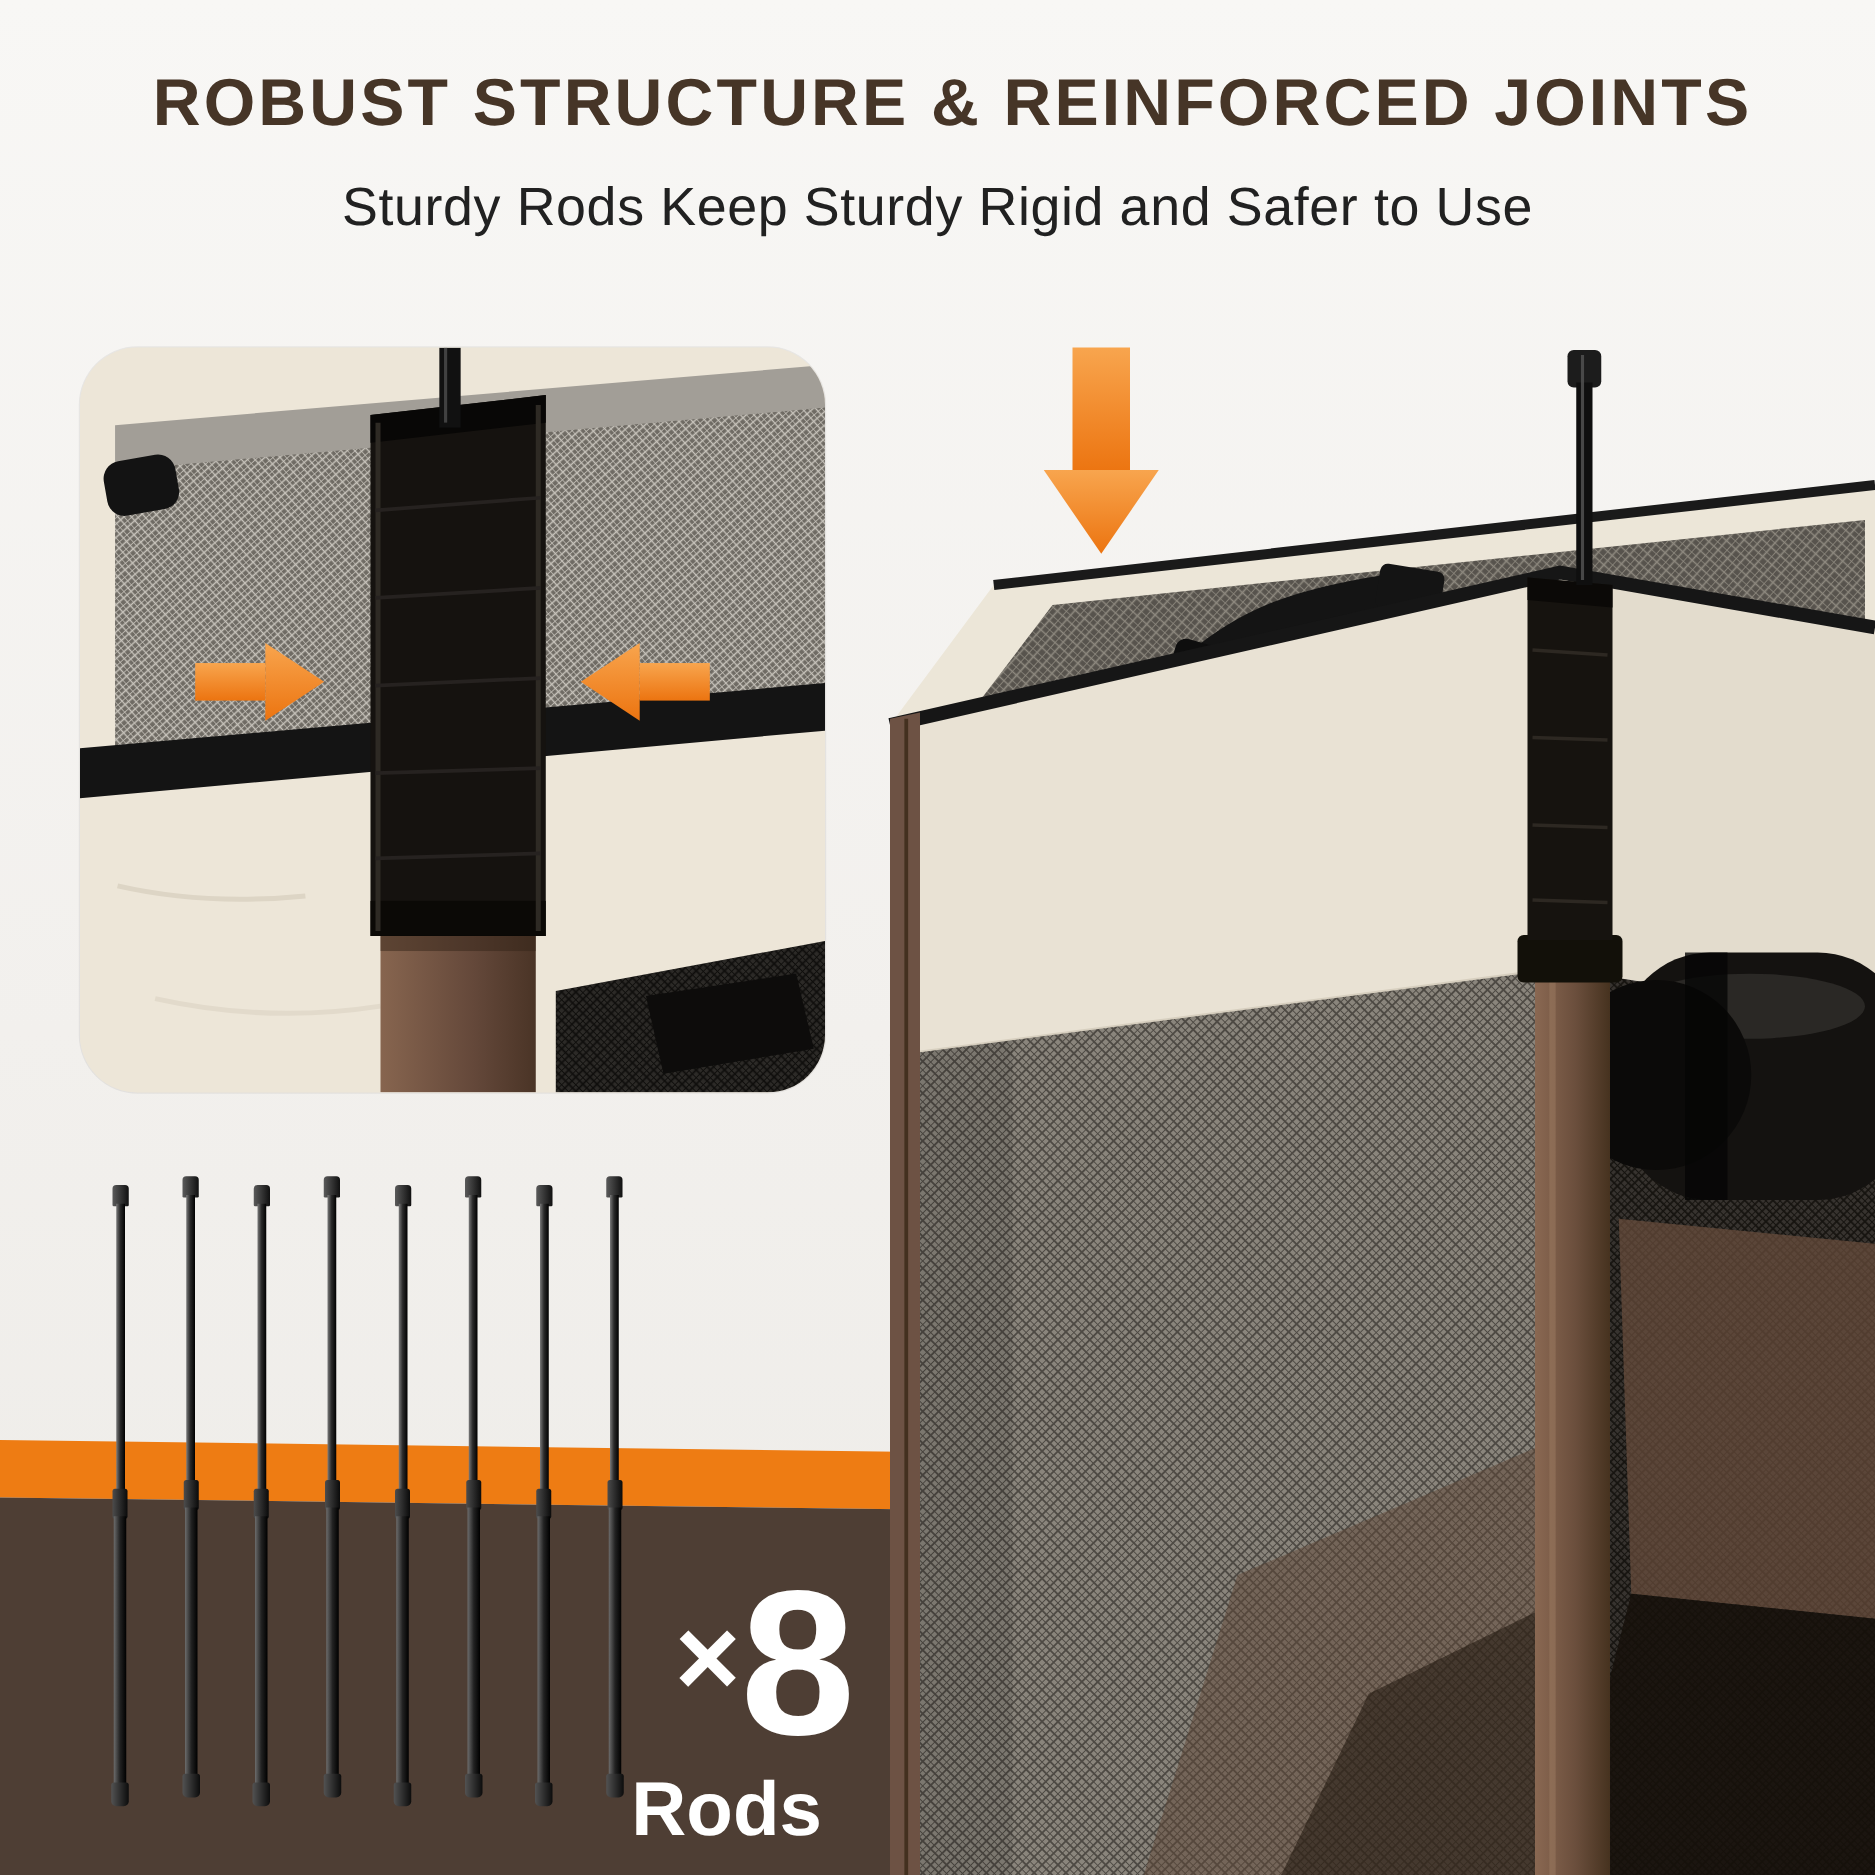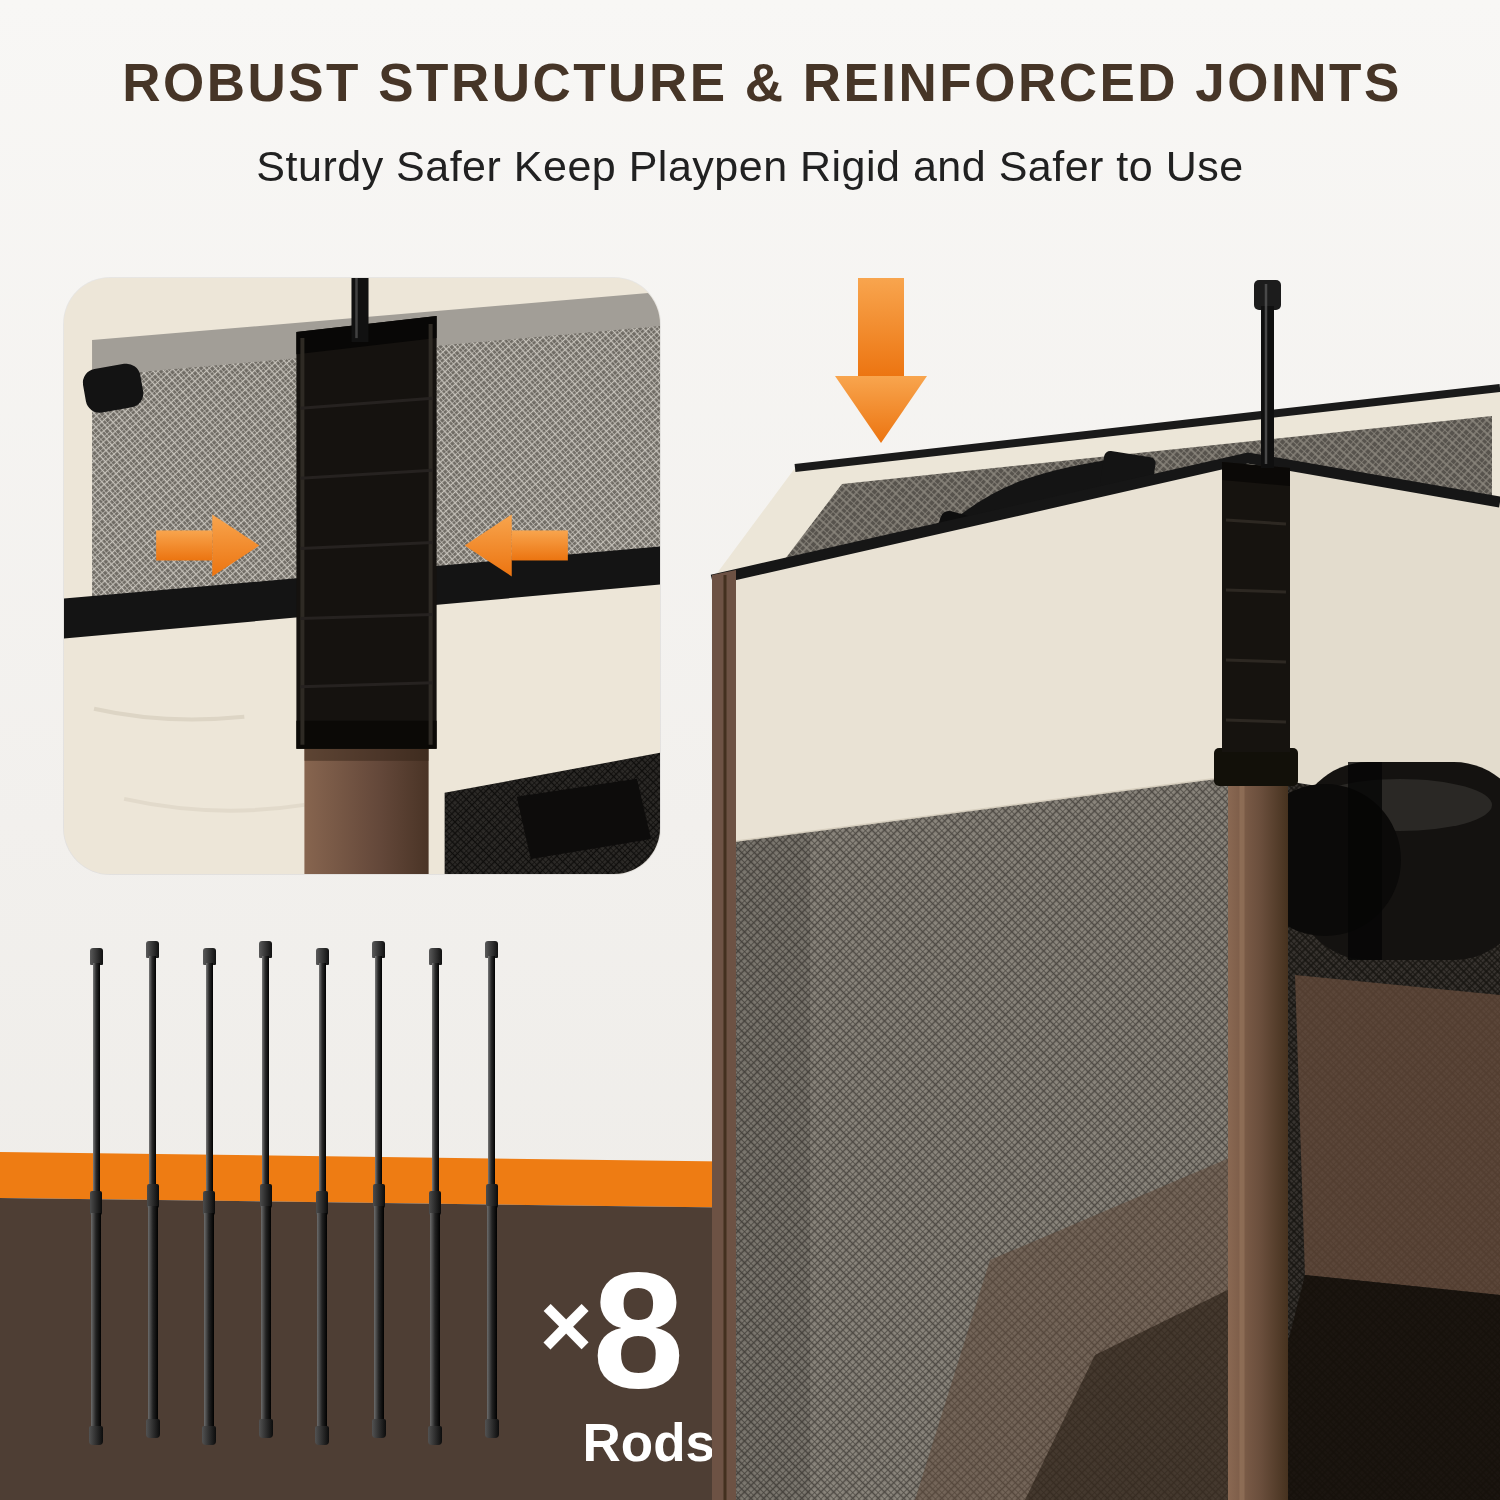--- a/index.html
+++ b/index.html
@@ -56,31 +56,31 @@
   .rod .joint{top:243px;width:12px;height:24px;margin-left:-6px;background:linear-gradient(90deg,#4c4c4c,#0a0a0a);border-radius:2px;}
   .rod .lower{top:265px;width:10px;height:215px;margin-left:-5px;background:linear-gradient(90deg,#6c6c6c 0%,#222 50%,#000 100%);}
   .rod .foot{top:478px;width:14px;height:19px;margin-left:-7px;background:linear-gradient(90deg,#525252,#0c0c0c);border-radius:2px 2px 4px 4px;}
   .count{
     position:absolute;left:505px;top:1248px;width:210px;text-align:center;
     color:var(--count-text);z-index:2;line-height:1;white-space:nowrap;
   }
   .count .mult{font-size:90px;font-weight:700;position:relative;top:-30px;}
   .count .big{font-size:165px;font-weight:700;letter-spacing:-4px;}
   .unit{
-    position:absolute;left:505px;top:1412px;width:210px;text-align:right;
-    font-size:53px;font-weight:700;color:var(--count-text);z-index:2;
+    position:absolute;left:505px;top:1412px;width:210px;text-align:left;
+    font-size:61px;font-weight:700;color:var(--count-text);z-index:2;
   }
 </style>
 </head>
 <body>
 
 <div class="canvas">
 
   <h1 class="title">ROBUST STRUCTURE &amp; REINFORCED JOINTS</h1>
-  <p class="subtitle">Sturdy Safer Keep Playpen Rigid and Safer to Use</p>
+  <p class="subtitle">Sturdy Rods Keep Sturdy Rigid and Safer to Use</p>
 
   <div class="stripe"></div>
   <div class="bandbrown"></div>
 
   <div class="inset">
     <svg viewBox="0 0 595 595" xmlns="http://www.w3.org/2000/svg">
       <defs>
         <pattern id="meshSilverB" width="8" height="8" patternUnits="userSpaceOnUse" patternTransform="rotate(48)">
           <rect width="8" height="8" fill="#6f6b64"></rect>
           <path d="M0 0H8M0 4H8M0 0V8M4 0V8" stroke="#c7c3bb" stroke-width="1.2"></path>

